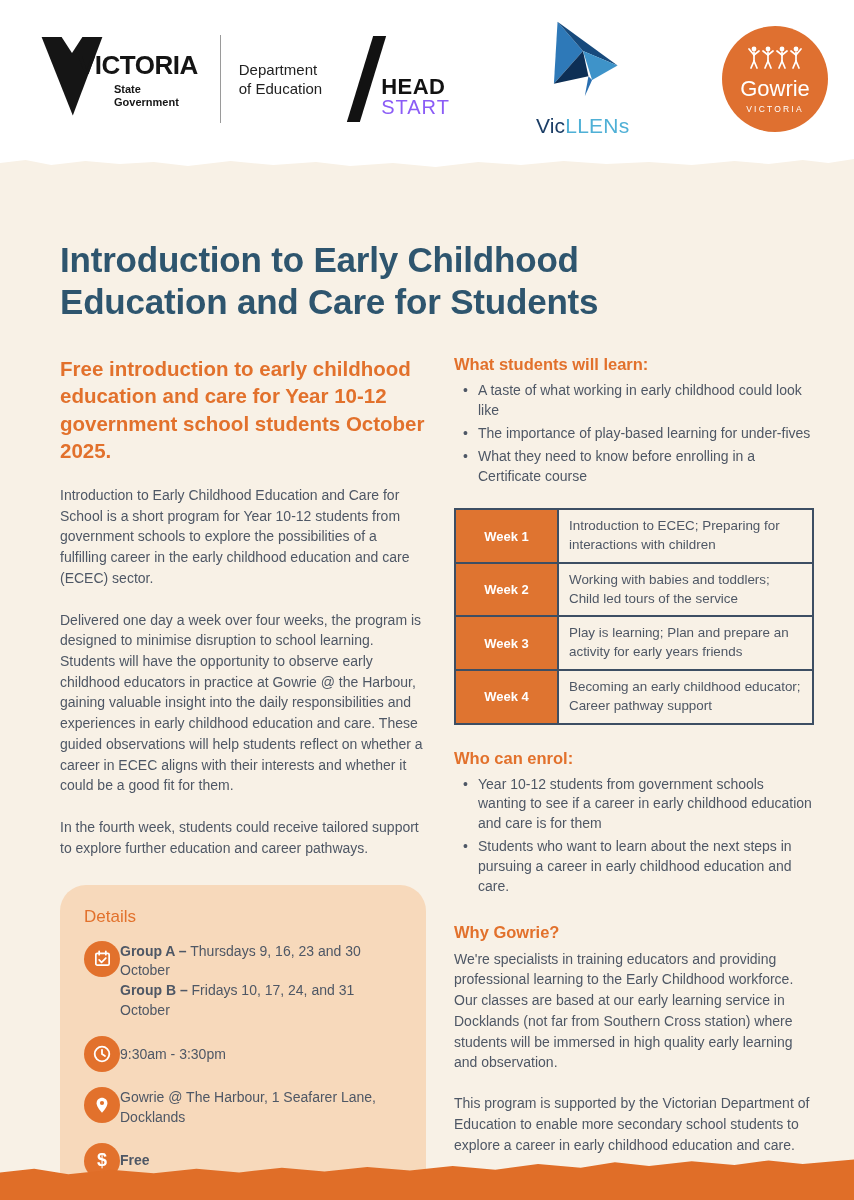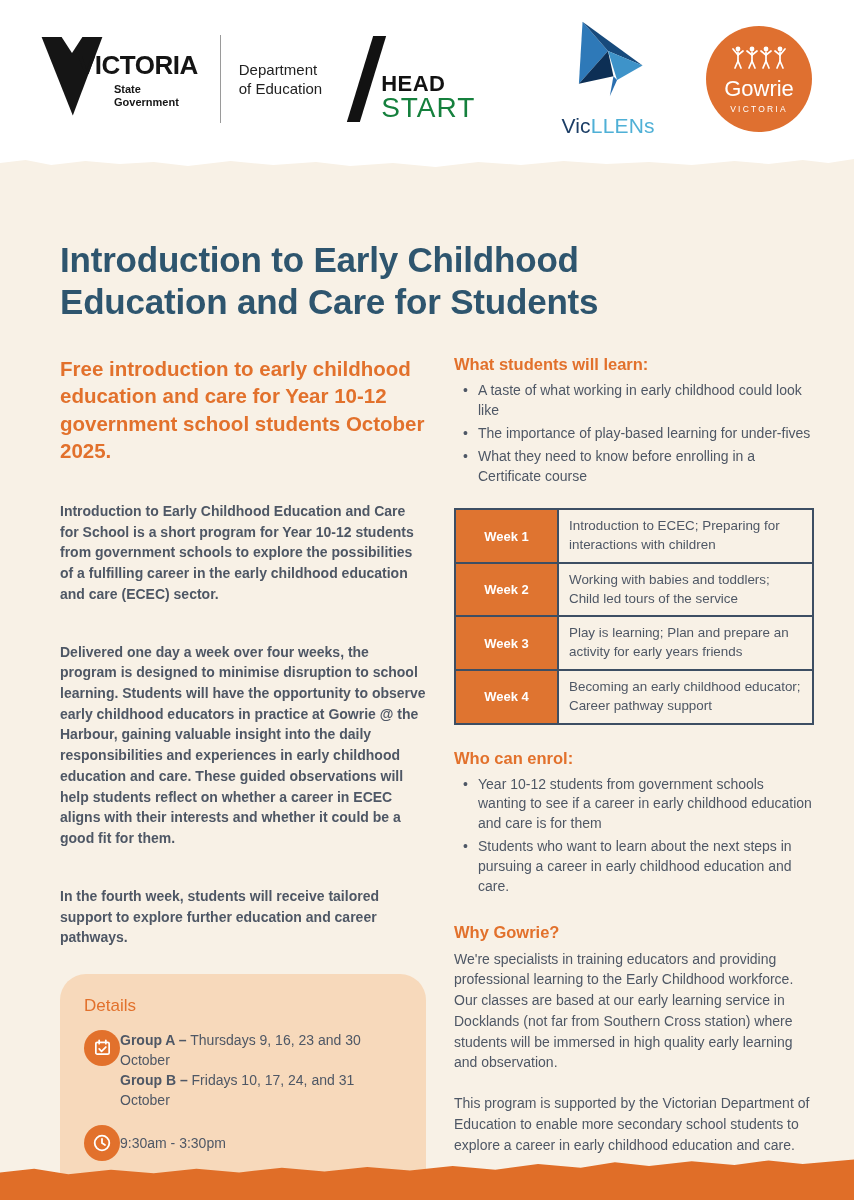--- a/index.html
+++ b/index.html
@@ -11,35 +11,35 @@
     background: #ffffff;
     overflow: hidden;
     font-family: "Liberation Sans", sans-serif;
     color: #4E5765;
   }
 
   
   .header {
     position: absolute; top: 0; left: 0; width: 854px; height: 158px;
     display: flex; align-items: center;
-    padding: 0 40px 0 40px;
+    padding: 0 24px 0 40px;
   }
   .vic-logo { display: flex; align-items: center; }
   .vic-triangle { flex: 0 0 auto; margin-right: -26px; }
   .vic-text { position: relative; z-index: 2; }
   .vic-brand { font-size: 26px; font-weight: bold; letter-spacing: -0.5px; color: #151515; }
   .vic-sub { font-size: 11px; font-weight: bold; color: #151515; line-height: 1.15; margin-left: 36px; margin-top: 2px; }
   .vic-divider { width: 1px; height: 88px; background: #9a9a9a; margin: 0 18px 0 22px; }
   .vic-dept { font-size: 15px; color: #222; line-height: 1.3; }
 
   .headstart-logo { display: flex; align-items: center; margin-left: 38px; }
   .hs-slash { width: 13px; height: 86px; background: #121212; transform: skewX(-17deg); margin-right: 8px; }
   .hs-text { line-height: 0.98; margin-top: 36px; }
   .hs-head { font-size: 22px; font-weight: bold; letter-spacing: 0.5px; color: #121212; }
-  .hs-start { font-size: 28px; font-weight: normal; letter-spacing: 1px; color: #15803d; }
+  .hs-start { font-size: 20px; font-weight: normal; letter-spacing: 1px; color: #8b5cf6; }
 
   .vicllens-logo { margin-left: 86px; display: flex; flex-direction: column; align-items: center; }
   .vll-word { margin-top: 10px; font-size: 21px; font-weight: normal; letter-spacing: 0.2px; }
   .vll-vic { color: #1C3E66; }
   .vll-llens { color: #4FB0D6; }
 
   .gowrie-logo {
     margin-left: auto; margin-right: 2px;
     width: 106px; height: 106px; border-radius: 50%;
     background: #DF7030;
@@ -68,21 +68,21 @@
   .doc-title span { display: block; }
 
   .columns { display: flex; gap: 28px; margin-top: 32px; }
   .col-left { width: 366px; flex: 0 0 auto; }
   .col-right { width: 360px; flex: 0 0 auto; }
 
   .subtitle {
     font-size: 20.5px; font-weight: bold; line-height: 1.33;
     color: #E2712C;
   }
-  .body-p { margin-top: 37px; font-size: 14px; line-height: 1.48; font-weight: bold; }
+  .body-p { margin-top: 21px; font-size: 14px; line-height: 1.48; }
 
   
   .details-panel {
     margin-top: 26px;
     background: #F7D9BB;
     border-radius: 26px;
     padding: 22px 24px 26px 24px;
   }
   .panel-heading { font-size: 17px; font-weight: normal; color: #E2712C; margin-bottom: 14px; }
   .detail-row { display: flex; align-items: flex-start; gap: 0; margin-bottom: 15px; }
@@ -217,21 +217,21 @@
       <span>Education and Care for Students</span>
     </h1>
 
     <div class="columns">
 
       <div class="col-left">
         <div class="subtitle">Free introduction to early childhood education and care for Year 10-12 government school students October 2025.</div>
 
         <p class="body-p">Introduction to Early Childhood Education and Care for School is a short program for Year 10-12 students from government schools to explore the possibilities of a fulfilling career in the early childhood education and care (ECEC) sector.</p>
         <p class="body-p">Delivered one day a week over four weeks, the program is designed to minimise disruption to school learning. Students will have the opportunity to observe early childhood educators in practice at Gowrie @ the Harbour, gaining valuable insight into the daily responsibilities and experiences in early childhood education and care. These guided observations will help students reflect on whether a career in ECEC aligns with their interests and whether it could be a good fit for them.</p>
-        <p class="body-p">In the fourth week, students will receive tailored support to explore further education and career pathways.</p>
+        <p class="body-p">In the fourth week, students could receive tailored support to explore further education and career pathways.</p>
 
         <div class="details-panel">
           <div class="panel-heading">Details</div>
 
           <div class="detail-row">
             <span class="icon-circle">
               <svg width="19" height="19" viewBox="0 0 20 20" fill="none" stroke="#ffffff" stroke-width="1.8" stroke-linecap="round" stroke-linejoin="round">
                 <rect x="3" y="4.5" width="14" height="12.5" rx="1.5"></rect>
                 <line x1="6.5" y1="2.5" x2="6.5" y2="6"></line>
                 <line x1="13.5" y1="2.5" x2="13.5" y2="6"></line>

